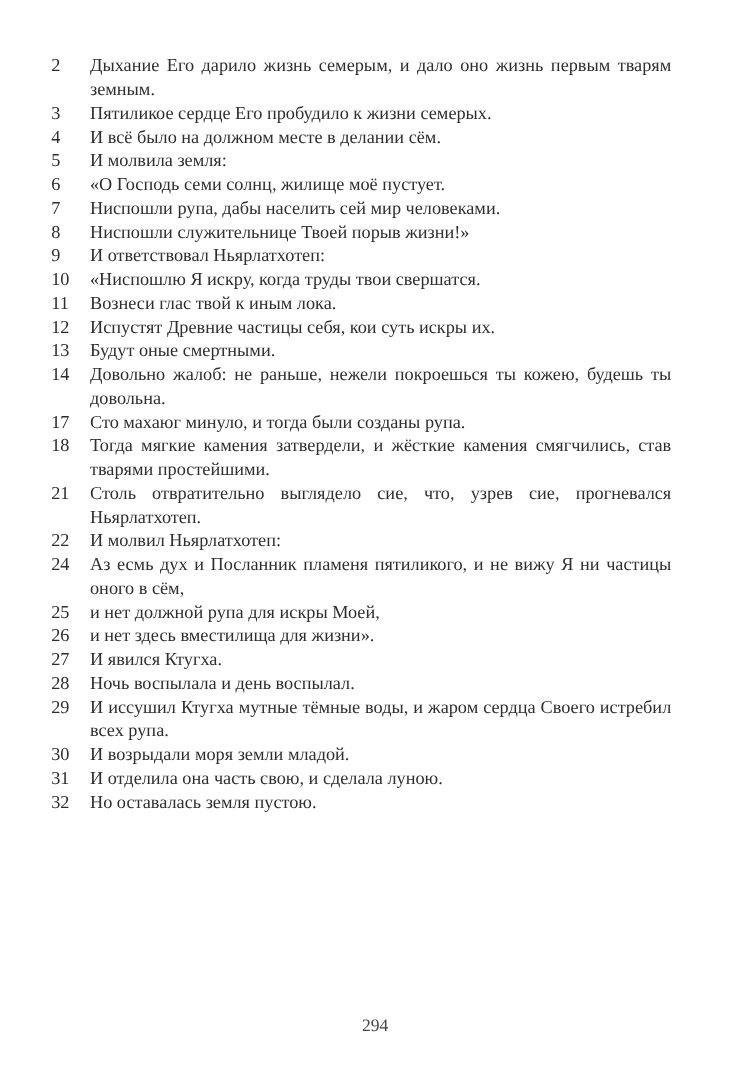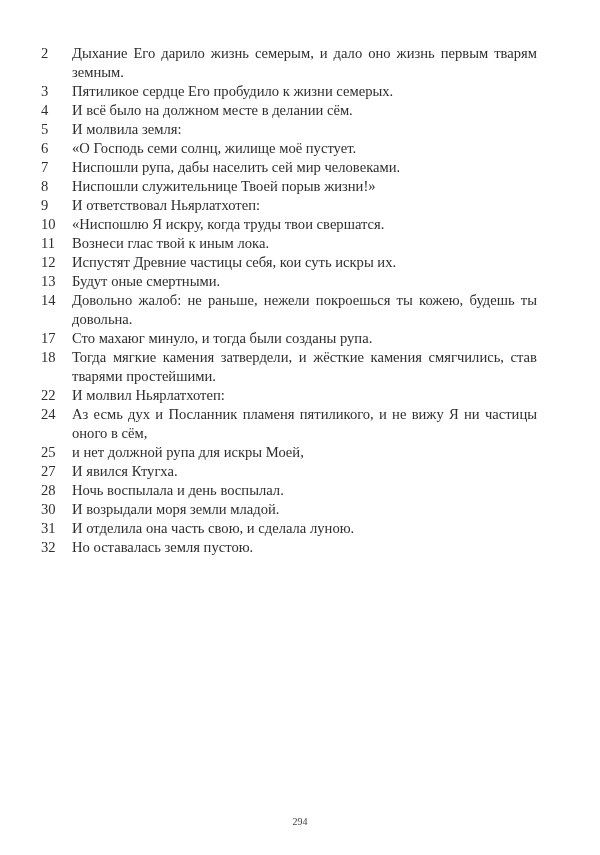--- a/index.html
+++ b/index.html
@@ -45,21 +45,21 @@
       text-justify: inter-word;
       hyphens: none;
       -webkit-hyphens: none;
     }
     .page-number {
       position: absolute;
       top: 816px;
       left: 0;
       right: 0;
       text-align: center;
-      font-size: 10px;
+      font-size: 14px;
       line-height: 12px;
       color: #444444;
     }
   </style>
 </head>
 <body>
 
 <main class="page">
   <ol class="verses" id="verse-list">
       <li class="verse">
@@ -116,38 +116,50 @@
   </li>
       <li class="verse">
     <span class="vnum">17</span>
     <span class="vtext">Сто махаюг минуло, и тогда были созданы рупа.</span>
   </li>
       <li class="verse">
     <span class="vnum">18</span>
     <span class="vtext">Тогда мягкие камения затвердели, и жёсткие камения смягчились, став тварями простейшими.</span>
   </li>
       <li class="verse">
+    <span class="vnum">21</span>
+    <span class="vtext">Столь отвратительно выглядело сие, что, узрев сие, прогневался Ньярлатхотеп.</span>
+  </li>
+      <li class="verse">
     <span class="vnum">22</span>
     <span class="vtext">И молвил Ньярлатхотеп:</span>
   </li>
       <li class="verse">
     <span class="vnum">24</span>
     <span class="vtext">Аз есмь дух и Посланник пламеня пятиликого, и не вижу Я ни частицы оного в сём,</span>
   </li>
       <li class="verse">
     <span class="vnum">25</span>
     <span class="vtext">и нет должной рупа для искры Моей,</span>
   </li>
       <li class="verse">
+    <span class="vnum">26</span>
+    <span class="vtext">и нет здесь вместилища для жизни».</span>
+  </li>
+      <li class="verse">
     <span class="vnum">27</span>
     <span class="vtext">И явился Ктугха.</span>
   </li>
       <li class="verse">
     <span class="vnum">28</span>
     <span class="vtext">Ночь воспылала и день воспылал.</span>
+  </li>
+      <li class="verse">
+    <span class="vnum">29</span>
+    <span class="vtext">И иссушил Ктугха мутные тёмные воды, и жаром сердца Своего истребил всех рупа.</span>
   </li>
       <li class="verse">
     <span class="vnum">30</span>
     <span class="vtext">И возрыдали моря земли младой.</span>
   </li>
       <li class="verse">
     <span class="vnum">31</span>
     <span class="vtext">И отделила она часть свою, и сделала луною.</span>
   </li>
       <li class="verse">

